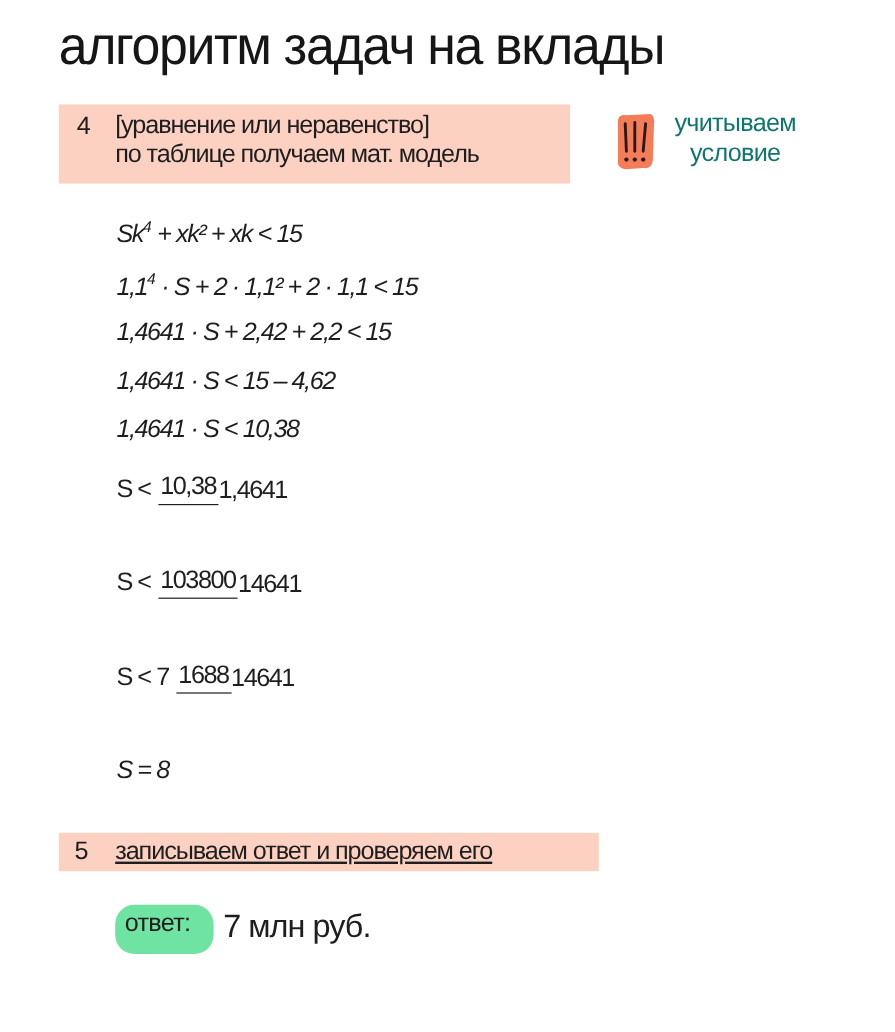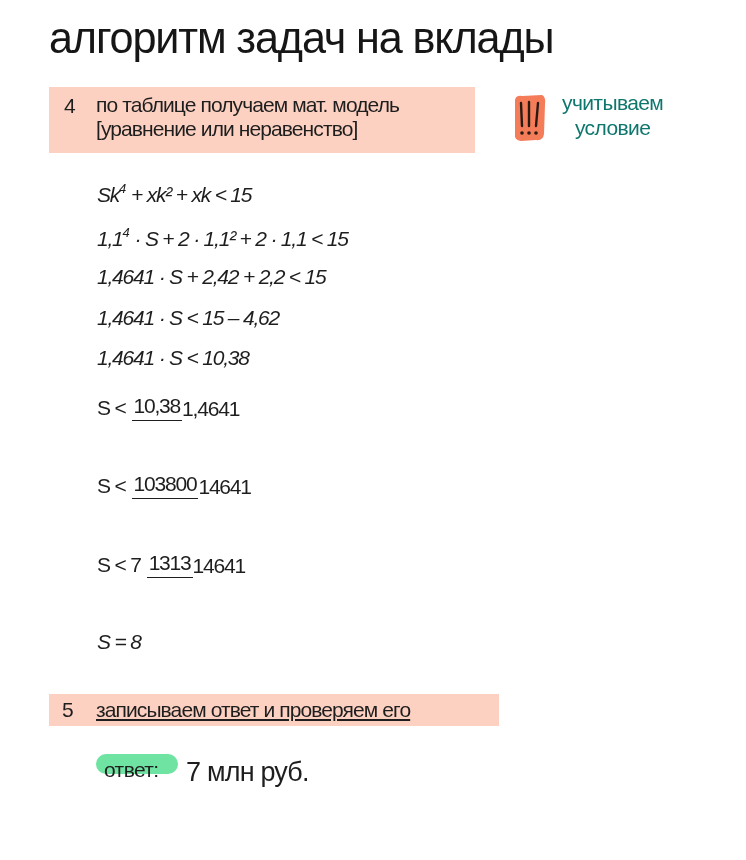--- a/index.html
+++ b/index.html
@@ -19,35 +19,35 @@
     .note { position: absolute; left: 512px; top: 90px; }
     .excl { position: absolute; left: 0; top: 4px; width: 34px; height: 48px; }
     .note-text { position: absolute; left: 50px; top: 0; font-size: 21px; letter-spacing: -0.6px; line-height: 25px;
       text-align: center; color: #0f766e; white-space: nowrap; }
     .math { position: absolute; left: 97px; font-size: 21px; letter-spacing: -1.2px; color: #1e1e1e; white-space: nowrap; font-style: italic; }
     .math sup { font-size: 13px; vertical-align: 9px; letter-spacing: 0; }
     .frac-row { position: absolute; left: 97px; display: flex; align-items: center; font-size: 21px; letter-spacing: -1.2px; color:#1e1e1e; }
     .frac { display: inline-flex; flex-direction: row; align-items: center; margin-left: 6px; }
     .frac .num { padding: 0 2px 2px; border-bottom: 1.6px solid #1e1e1e; line-height: 24px; }
     .frac .den { padding-top: 2px; line-height: 24px; }
-    .answer-pill { position: absolute; left: 96px; top: 754px; width: 82px; height: 20px; background: #6fe3a1;
+    .answer-pill { position: absolute; left: 96px; top: 754px; width: 82px; height: 41px; background: #6fe3a1;
       border-radius: 16px; }
     .answer-pill span { position: absolute; left: 8px; top: 4px; font-size: 21px; letter-spacing: -0.6px; color: #1e1e1e; }
     .answer-val { position: absolute; left: 186px; top: 757px; font-size: 27px; letter-spacing: -0.8px; color: #1e1e1e; }
   </style>
 </head>
 <body>
 
 <div class="title">алгоритм задач на вклады</div>
 
 <div class="step-box step4">
   <span class="step-num">4</span>
   <div class="step-text">
+    <div>[уравнение или неравенство]</div>
     <div>по таблице получаем мат. модель</div>
-    <div>[уравнение или неравенство]</div>
   </div>
 </div>
 
 <div class="note">
   <svg class="excl" viewBox="0 0 34 48">
     <path d="M3 6 Q4 1 10 2 L30 1 Q34 3 33 10 L32 40 Q31 47 24 46 L9 47 Q2 46 3 40 Z" fill="#f47c58"></path>
     <g stroke="#2a1a14" stroke-width="2.4" stroke-linecap="round" fill="none">
       <path d="M9 9 L10 32"></path>
         <path d="M17 8 L17 32"></path>
         <path d="M26 9 L24 32"></path>
@@ -80,21 +80,21 @@
 <div class="frac-row" style="top:472px">
   <span>S &lt;</span>
   <span class="frac">
       <span class="num">103800</span>
       <span class="den">14641</span>
     </span>
 </div>
 <div class="frac-row" style="top:551px">
   <span>S &lt; 7</span>
   <span class="frac">
-      <span class="num">1313</span>
+      <span class="num">1688</span>
       <span class="den">14641</span>
     </span>
 </div>
 <div class="math" style="top:630px">S = 8</div>
 
 <div class="step-box step5">
   <span class="step-num">5</span>
   <span class="step-text">записываем ответ и проверяем его</span>
 </div>
 

